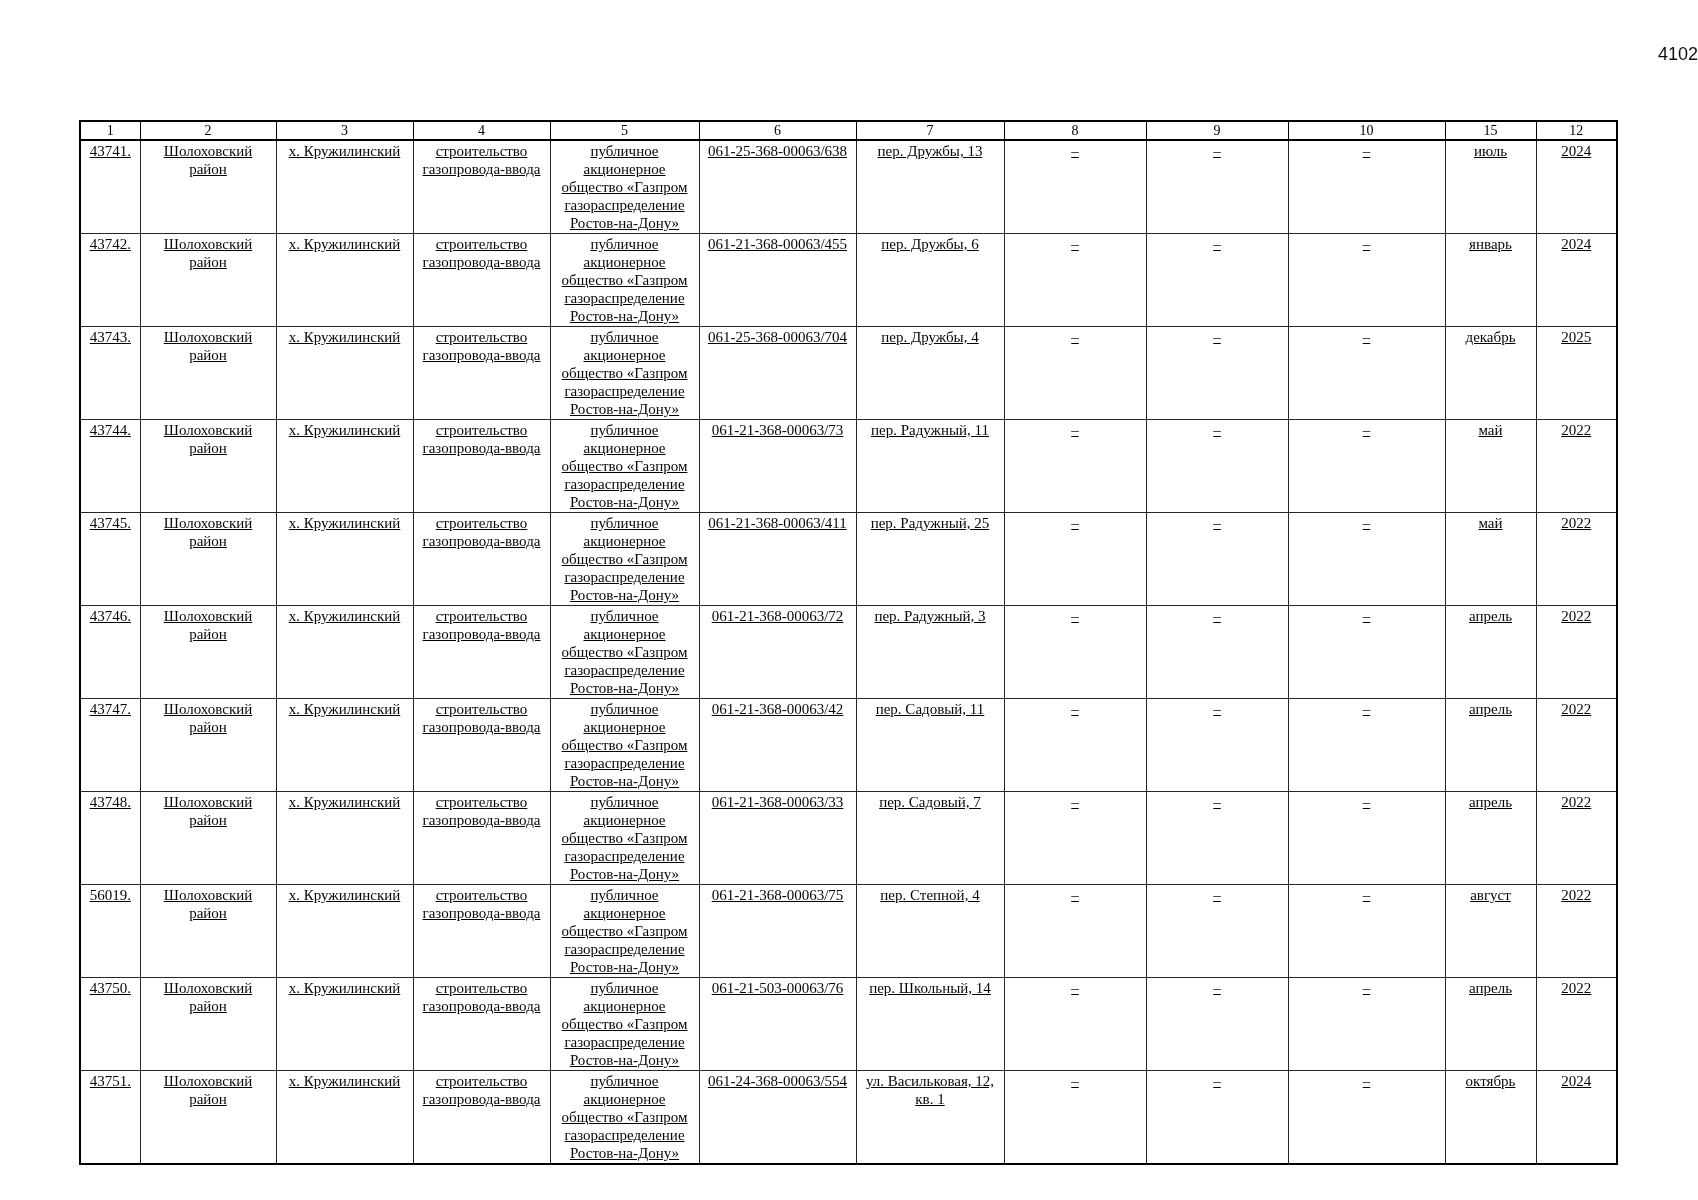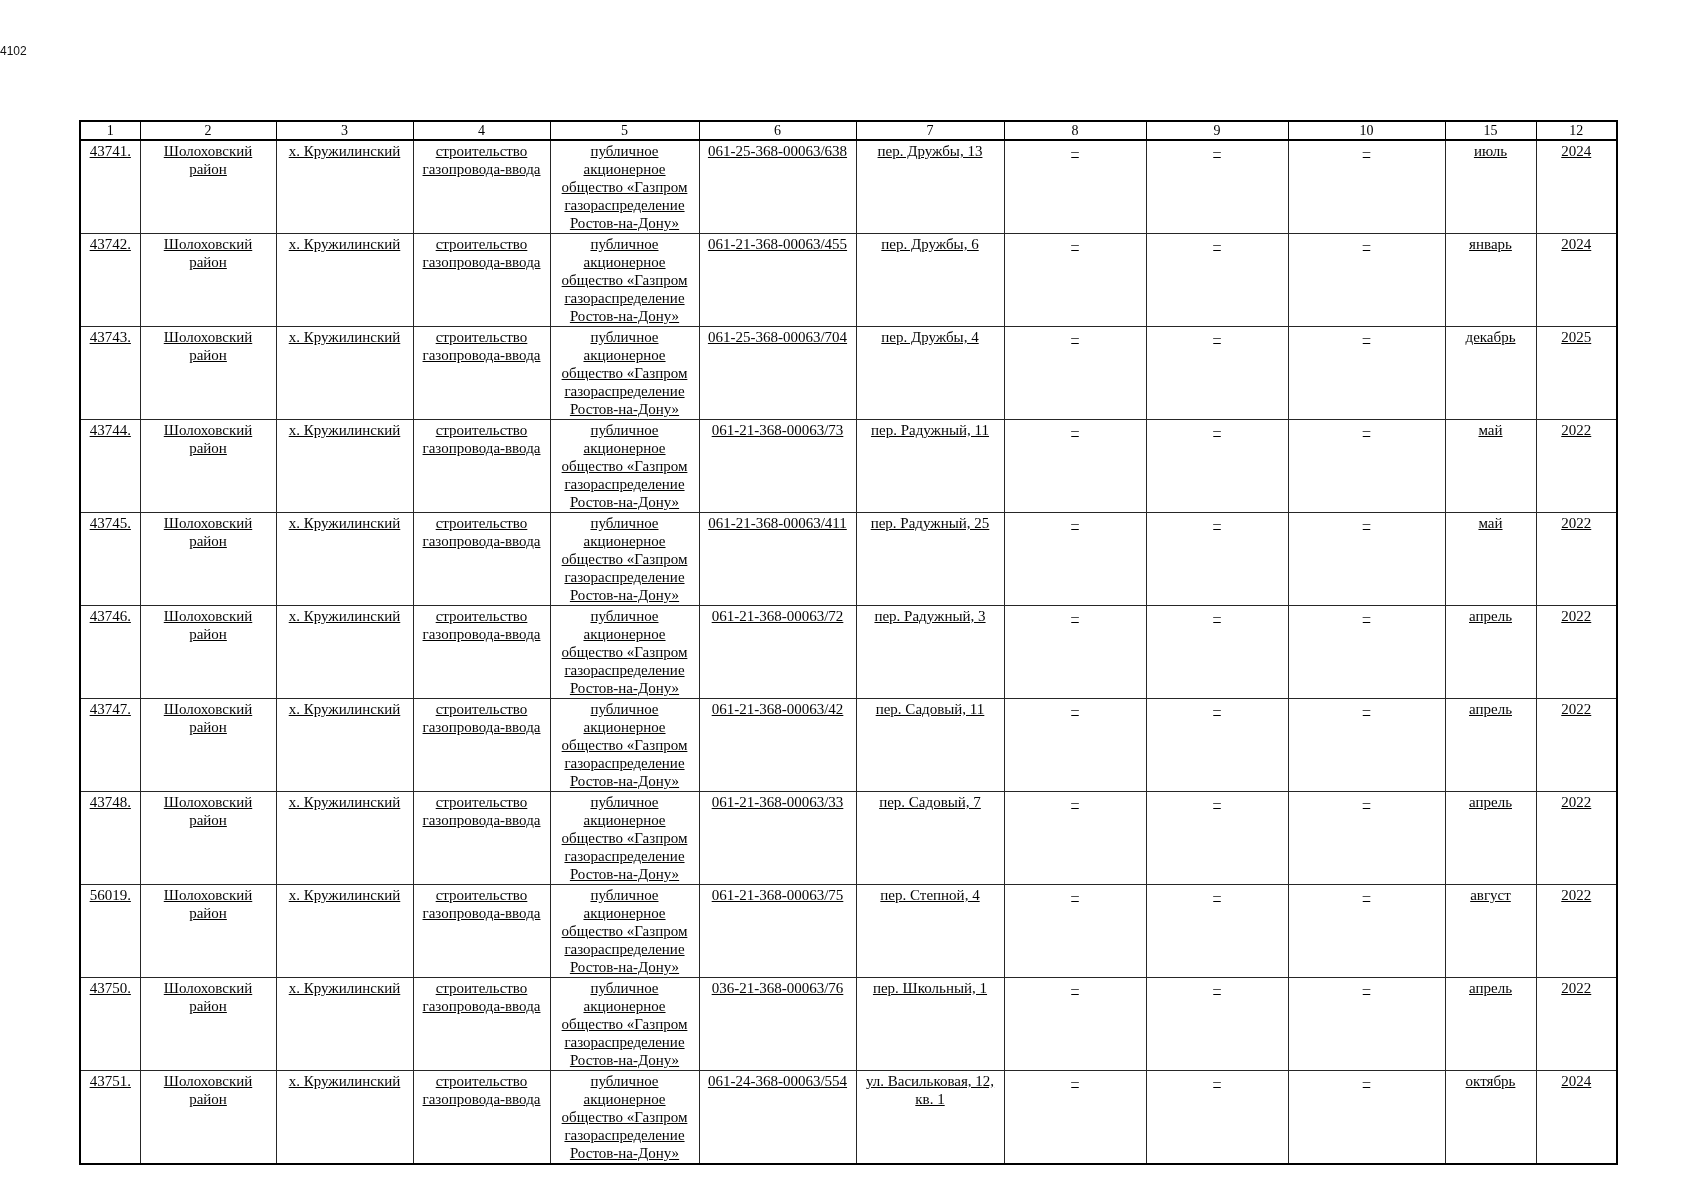--- a/index.html
+++ b/index.html
@@ -10,23 +10,23 @@
     background: #ffffff;
     color: #000;
     font-family: "Liberation Serif", serif;
     overflow: hidden;
   }
   .page-number {
     position: absolute;
     top: 44px;
     left: 0;
     width: 100%;
-    text-align: left;
+    text-align: right;
     font-family: "Liberation Sans", sans-serif;
-    font-size: 12px;
+    font-size: 18px;
     color: #111;
   }
   table.registry {
     position: absolute;
     left: 79px;
     top: 120px;
     width: 1537px;
     border-collapse: collapse;
     table-layout: fixed;
     border: 2px solid #000;
@@ -281,22 +281,22 @@
     <td>Шолоховский
 район</td>
     <td>х. Кружилинский</td>
     <td>строительство
 газопровода-ввода</td>
     <td>публичное
 акционерное
 общество «Газпром
 газораспределение
 Ростов-на-Дону»</td>
-    <td class="doc-cell">036-21-368-00063/76</td>
-    <td>пер. Школьный, 1</td>
+    <td class="doc-cell">061-21-503-00063/76</td>
+    <td>пер. Школьный, 14</td>
     <td>–</td>
     <td>–</td>
     <td>–</td>
     <td>апрель</td>
     <td>2022</td>
   </tr>
         <tr>
     <td>43751.</td>
     <td>Шолоховский
 район</td>

